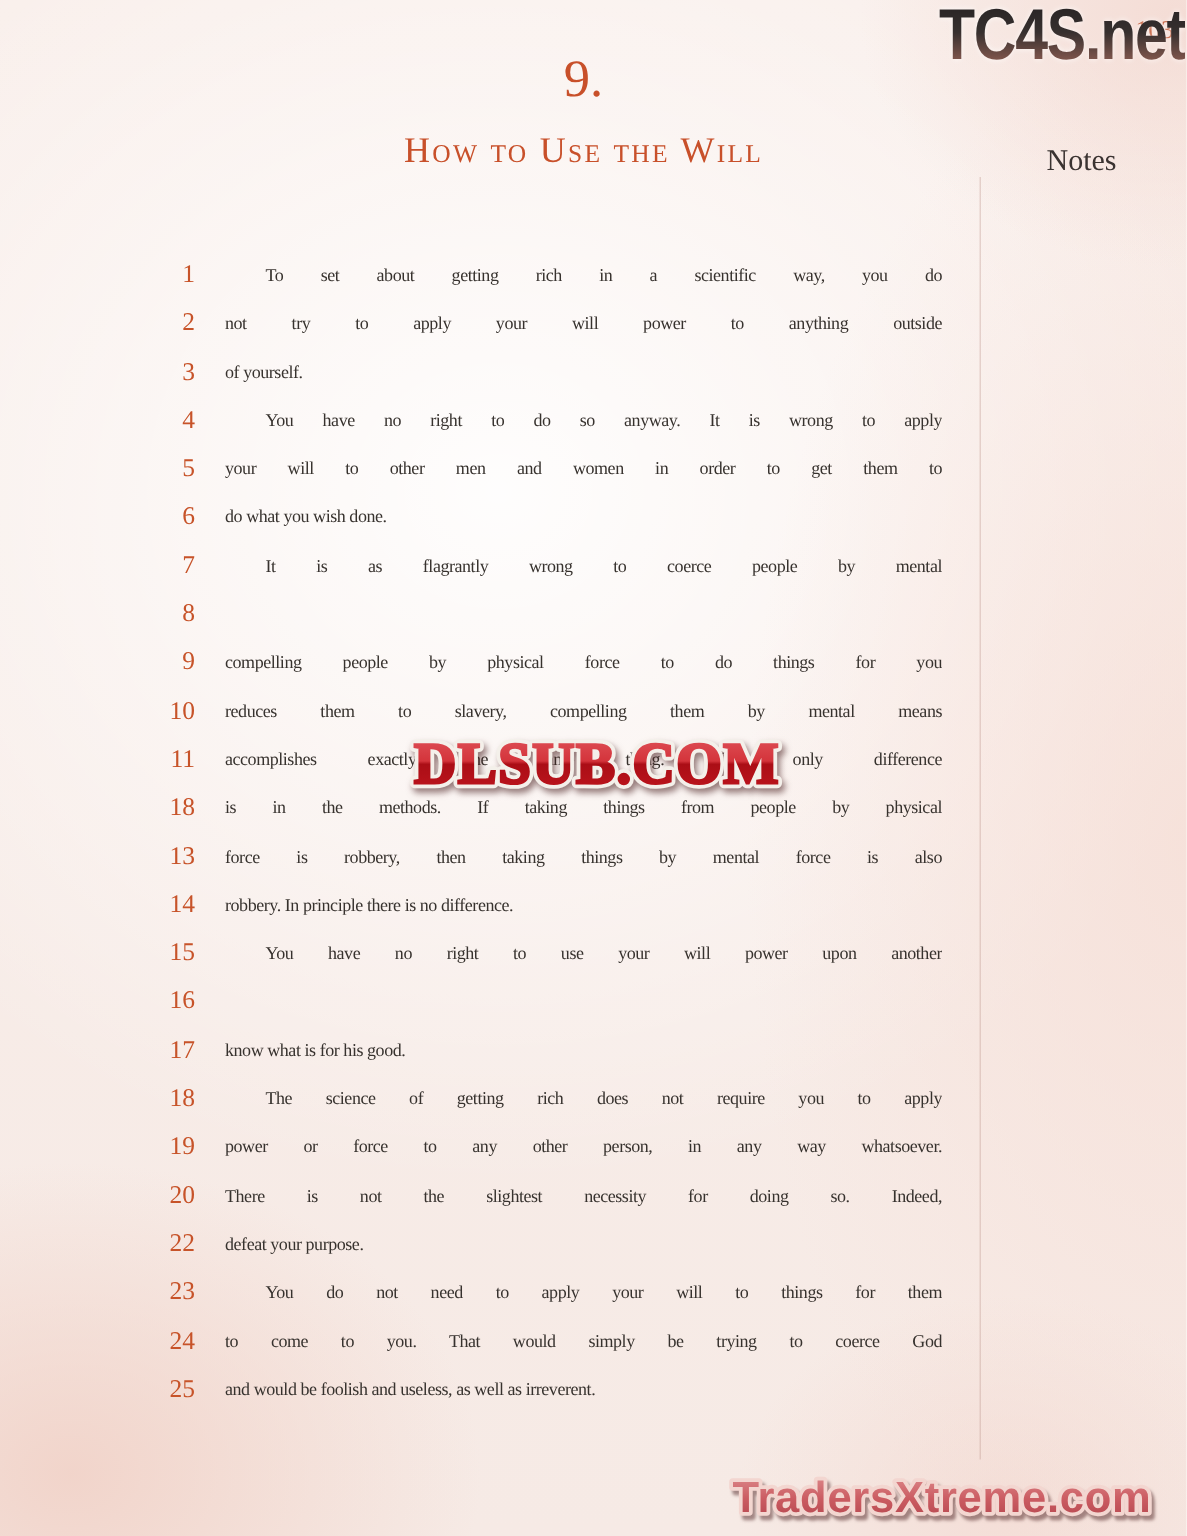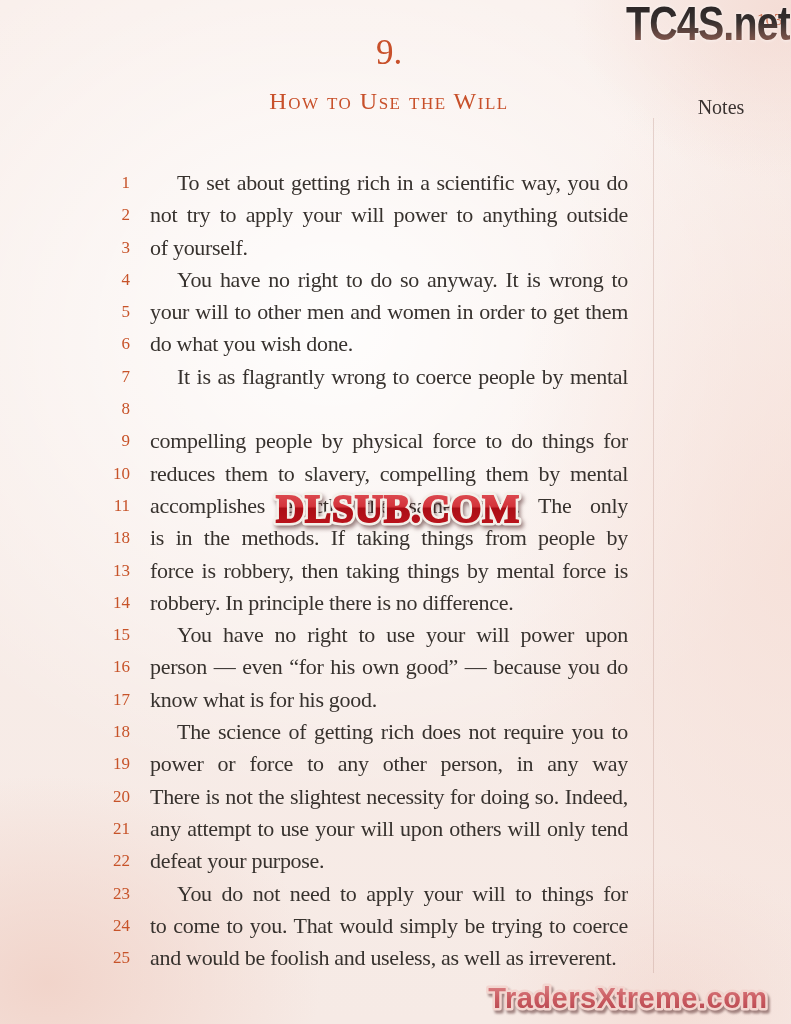--- a/index.html
+++ b/index.html
@@ -31,21 +31,21 @@
     position:absolute;left:653px;top:118px;width:1px;height:855px;
     background:rgba(190,150,140,0.35);
   }
   .body-block{position:absolute;left:90px;top:167px;width:538px;}
   .line-row{display:flex;height:32.3px;line-height:32.3px;}
   .line-num{
     width:40px;text-align:right;flex:0 0 40px;margin-right:20px;
     font-size:17px;color:#c75329;
   }
   .line-text{
-    flex:0 0 478px;width:478px;font-size:22px;color:#37322e;
+    flex:0 0 478px;width:478px;font-size:12px;color:#37322e;
     letter-spacing:-0.3px;overflow:hidden;white-space:nowrap;
     text-align:left;
   }
   .line-text.just{
     white-space:normal;text-align:justify;text-align-last:justify;
   }
   .line-text.ind{text-indent:27px;}
   .wm-top{
     position:absolute;top:0px;right:1px;z-index:3;
     font-family:"Liberation Sans",sans-serif;font-weight:900;
@@ -149,21 +149,20 @@
     <span class="line-text">robbery. In principle there is no difference.</span>
   </div>
 
   <div class="line-row">
     <span class="line-num">15</span>
     <span class="line-text just ind">You have no right to use your will power upon another</span>
   </div>
 
   <div class="line-row">
     <span class="line-num">16</span>
-    <span class="line-text just">person — even “for his own good” — because you do not</span>
   </div>
 
   <div class="line-row">
     <span class="line-num">17</span>
     <span class="line-text">know what is for his good.</span>
   </div>
 
   <div class="line-row">
     <span class="line-num">18</span>
     <span class="line-text just ind">The science of getting rich does not require you to apply</span>
@@ -172,24 +171,20 @@
   <div class="line-row">
     <span class="line-num">19</span>
     <span class="line-text just">power or force to any other person, in any way whatsoever.</span>
   </div>
 
   <div class="line-row">
     <span class="line-num">20</span>
     <span class="line-text just">There is not the slightest necessity for doing so. Indeed,</span>
   </div>
 
-  <div class="line-row">
-    <span class="line-num">21</span>
-    <span class="line-text just">any attempt to use your will upon others will only tend to</span>
-  </div>
 
   <div class="line-row">
     <span class="line-num">22</span>
     <span class="line-text">defeat your purpose.</span>
   </div>
 
   <div class="line-row">
     <span class="line-num">23</span>
     <span class="line-text just ind">You do not need to apply your will to things for them</span>
   </div>

